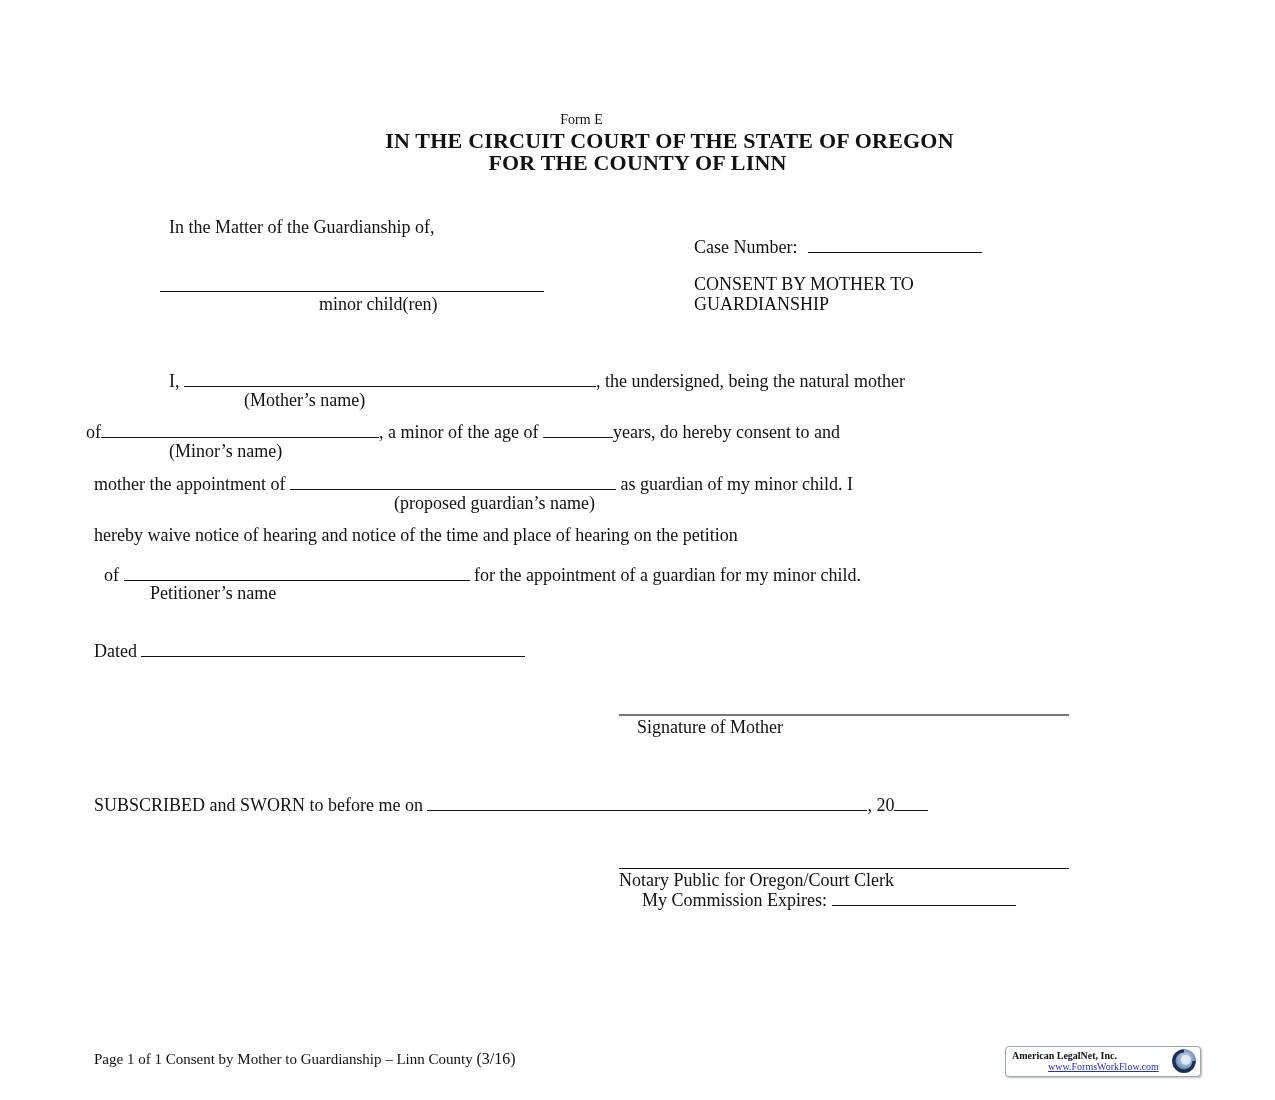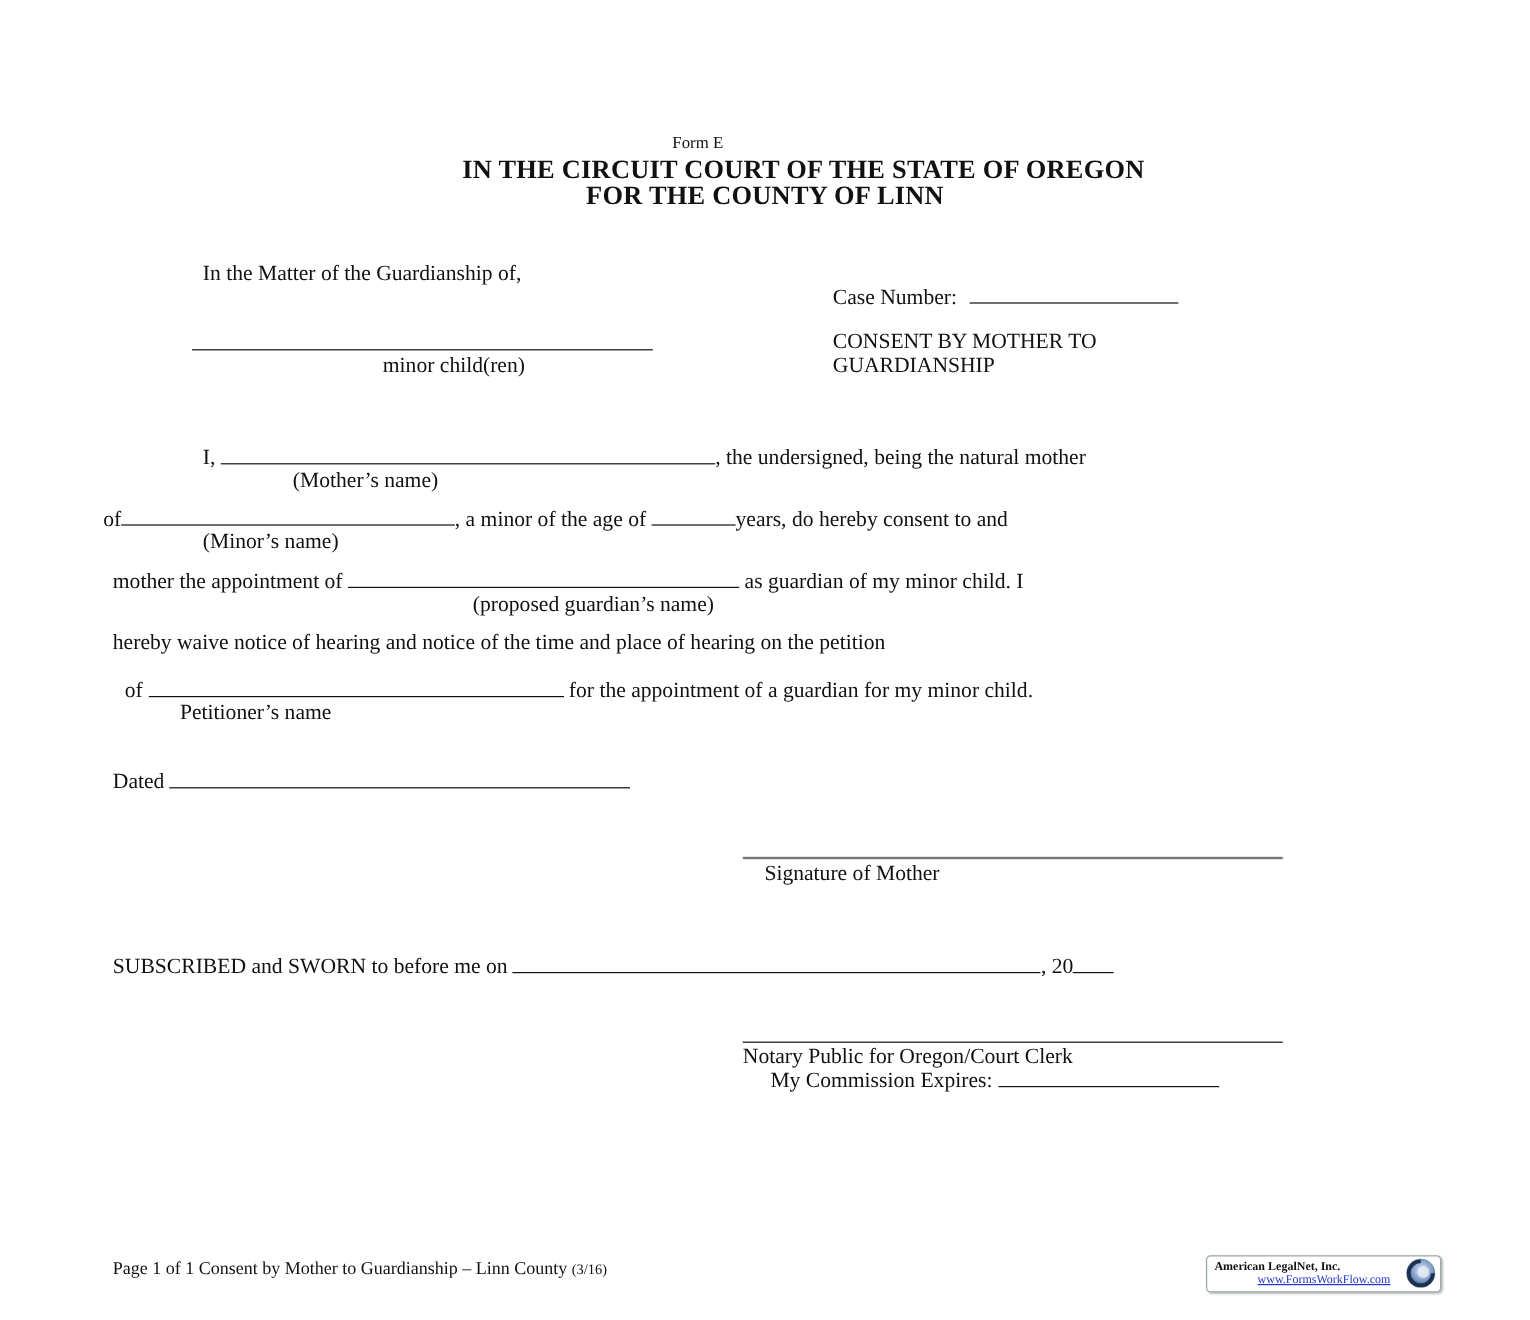--- a/index.html
+++ b/index.html
@@ -59,21 +59,21 @@
       font-family: "Liberation Serif", serif;
       font-size: 10px; color: #2233cc;
       text-decoration: underline;
       margin-left: 36px;
     }
     .logo-globe {
       position: absolute; right: 3px; top: 1px;
       width: 26px; height: 26px;
     }
     .footer-text { font-size: 15px; }
-    .footer-small { font-size: 12px; font-family: Liberation Serif, serif; }
+    .footer-small { font-size: 16px; font-family: Liberation Serif, serif; }
   </style>
 </head>
 <body>
 
 <div class="abs form-label">Form E</div>
 <div class="abs court-title t1">IN THE CIRCUIT COURT OF THE STATE OF OREGON</div>
 <div class="abs court-title t2">FOR THE COUNTY OF LINN</div>
 
 <div class="abs body-text" style="left:169px; top:217px;">In the Matter of the Guardianship of,</div>
 <div class="rule" style="left:160px; top:291px; width:384px;"></div>

